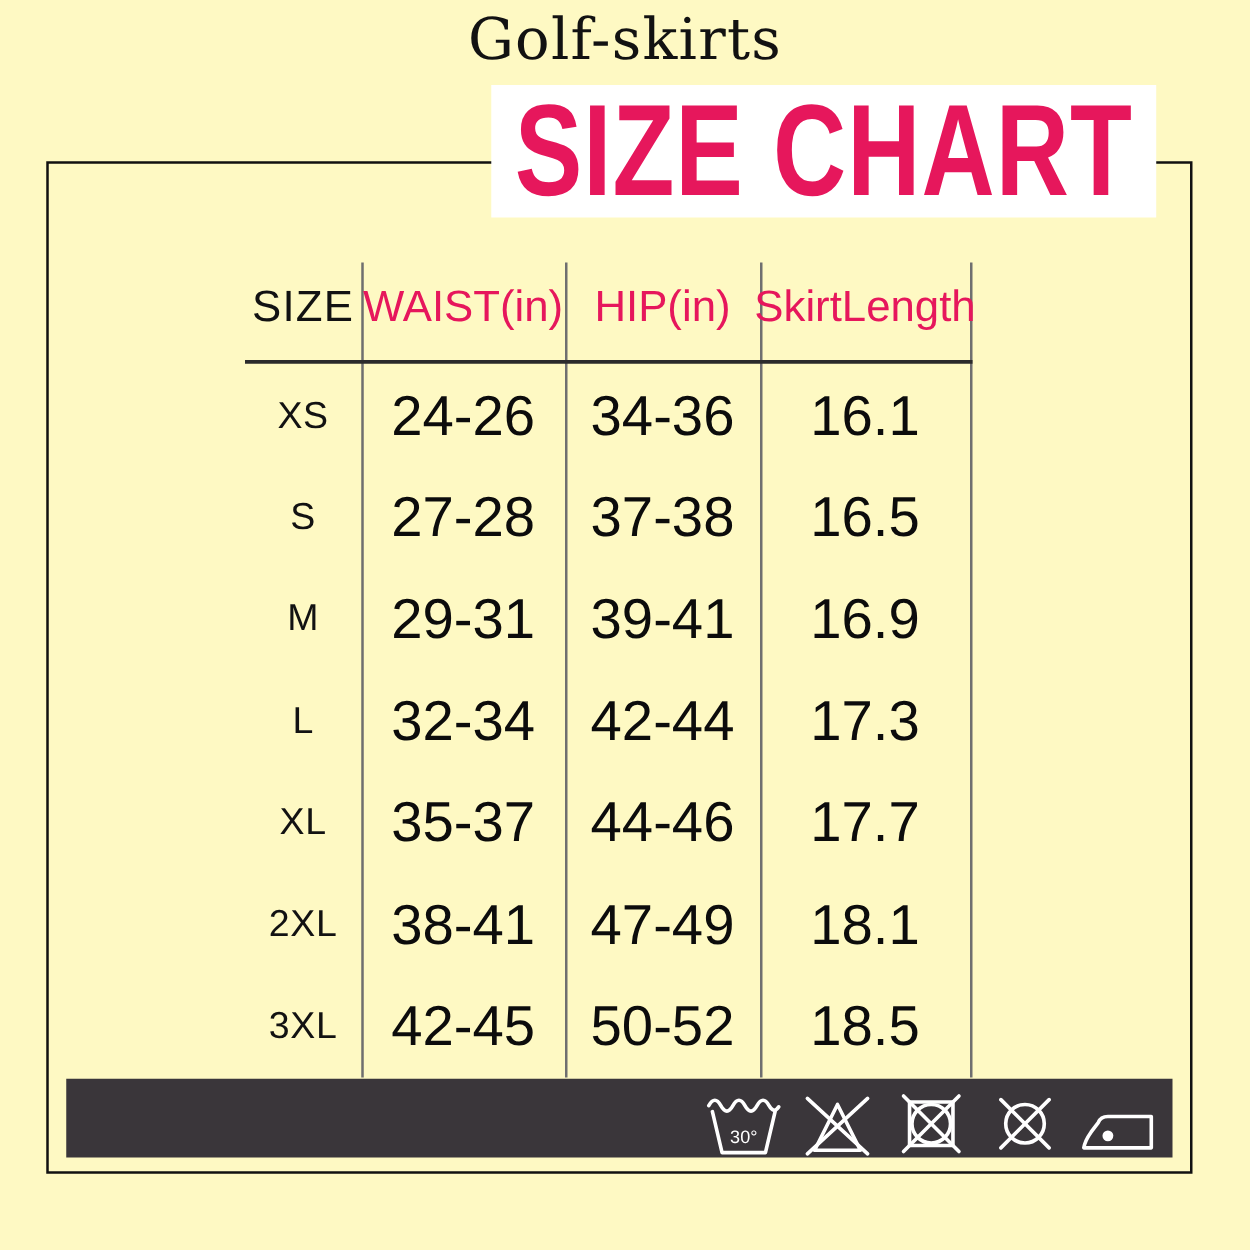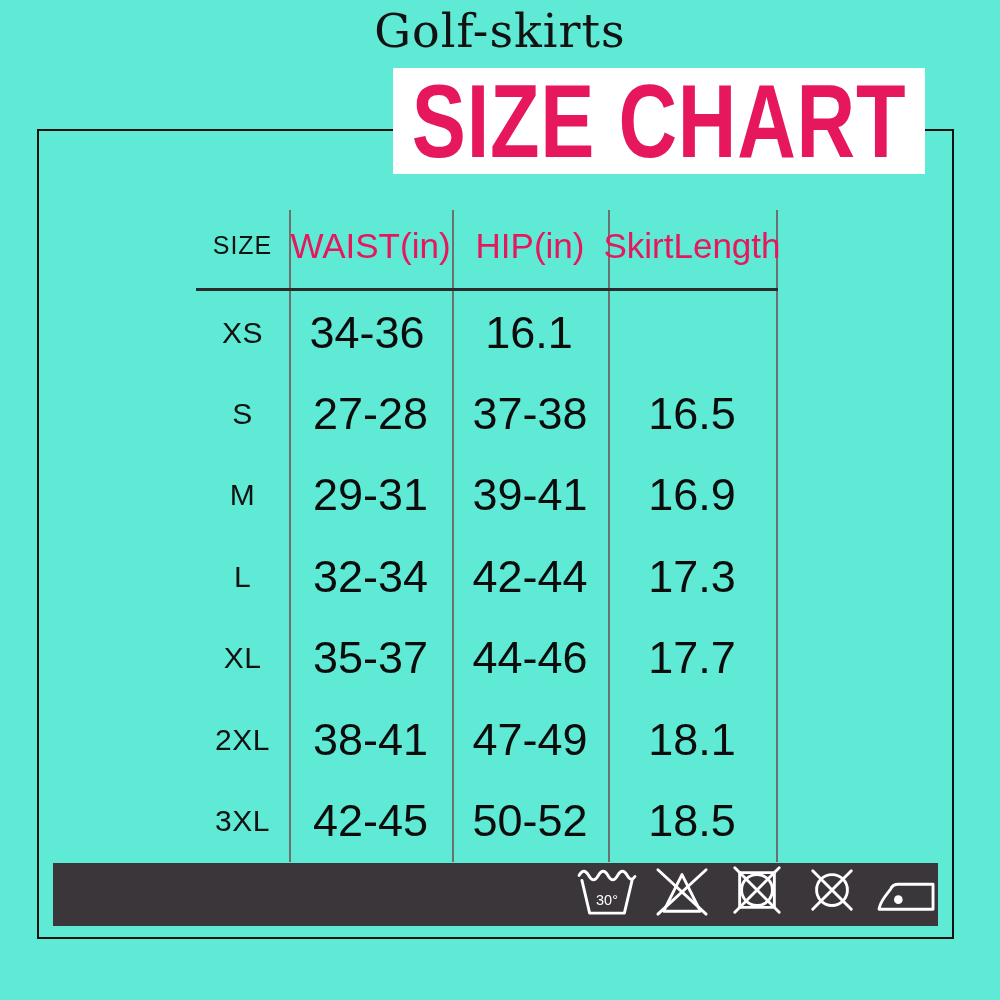--- a/index.html
+++ b/index.html
@@ -2,21 +2,21 @@
 <html style="--accent: #E6175C; --bar: #3A363A; --frame: #111111;"><head>
 <meta charset="utf-8">
 <style>
   :root{
     --accent:#E6175C;
     --bar:#3A363A;
     --frame:#111111;
   }
   html,body{margin:0;padding:0;background:#ffffff;}
   .canvas{
-    position:relative;width:1000px;height:1000px;background:#5eead4;overflow:hidden;
+    position:relative;width:1000px;height:1000px;background:#fef9c3;overflow:hidden;
     font-family:"Liberation Sans",sans-serif;
   }
   .brand{
     position:absolute;top:4px;left:0;right:0;text-align:center;
     font-family:"DejaVu Serif",serif;font-size:46px;color:#121212;letter-spacing:1px;
   }
   .frame{
     position:absolute;left:37px;top:129px;width:913px;height:806px;
     border:2.5px solid var(--frame);
   }
@@ -26,29 +26,29 @@
     font-size:104px;line-height:1.02;font-weight:bold;letter-spacing:1px;
     color:var(--accent);background:#ffffff;padding:0 24px;white-space:nowrap;
   }
   .vline{position:absolute;top:210px;height:652px;width:2px;background:#6f6f6f;}
   .v1{left:289px}.v2{left:452px}.v3{left:608px}.v4{left:776px}
   .hline{position:absolute;left:196px;top:288px;width:582px;height:2.5px;background:#2b2b2b;}
   .thead{position:absolute;left:196px;top:203px;width:580px;height:85px;display:flex;}
   .cell{display:flex;align-items:center;justify-content:center;text-align:center;}
   .c0{width:93px}.c1{width:163px}.c2{width:156px}.c3{width:168px}
   .pinkhead{flex-direction:row;color:var(--accent);font-size:35px;line-height:33px;font-weight:400;}
-  .size-h{font-size:25px;color:#121212;letter-spacing:1px;}
+  .size-h{font-size:35px;color:#121212;letter-spacing:1px;}
   .tbody{position:absolute;left:196px;top:292px;width:580px;}
   .trow{display:flex;height:81.4px;align-items:center;}
   .sizelbl{font-size:30px;color:#121212;letter-spacing:0.5px;}
   .val{font-size:45px;color:#0c0c0c;}
   .care-bar{
     position:absolute;left:53px;top:863px;width:885px;height:63px;background:var(--bar);
-    display:flex;align-items:flex-start;justify-content:flex-end;gap:13px;
-    box-sizing:border-box;
+    display:flex;align-items:flex-end;justify-content:flex-end;gap:13px;
+    padding-right:12px;box-sizing:border-box;
   }
   svg.care{width:62px;height:54px;display:block;}
   .care path,.care line,.care rect,.care circle{stroke:#ffffff;stroke-width:3;fill:none;stroke-linejoin:round;stroke-linecap:round;}
   .care .dot{fill:#ffffff;stroke:none;}
   .care text{fill:#ffffff;stroke:none;font-size:15px;font-family:"Liberation Sans",sans-serif;text-anchor:middle;}
 </style>
 </head>
 <body>
 
 <div class="canvas">
@@ -81,20 +81,21 @@
     </div>
     <div class="cell c3 pinkhead">
       <span>Skirt</span>
       <span>Length</span>
     </div>
   </div>
 
   <div class="tbody">
     <div class="trow">
       <div class="cell c0 sizelbl">XS</div>
+      <div class="cell c1 val">24-26</div>
       <div class="cell c2 val">34-36</div>
       <div class="cell c3 val">16.1</div>
     </div>
     <div class="trow">
       <div class="cell c0 sizelbl">S</div>
       <div class="cell c1 val">27-28</div>
       <div class="cell c2 val">37-38</div>
       <div class="cell c3 val">16.5</div>
     </div>
     <div class="trow">

